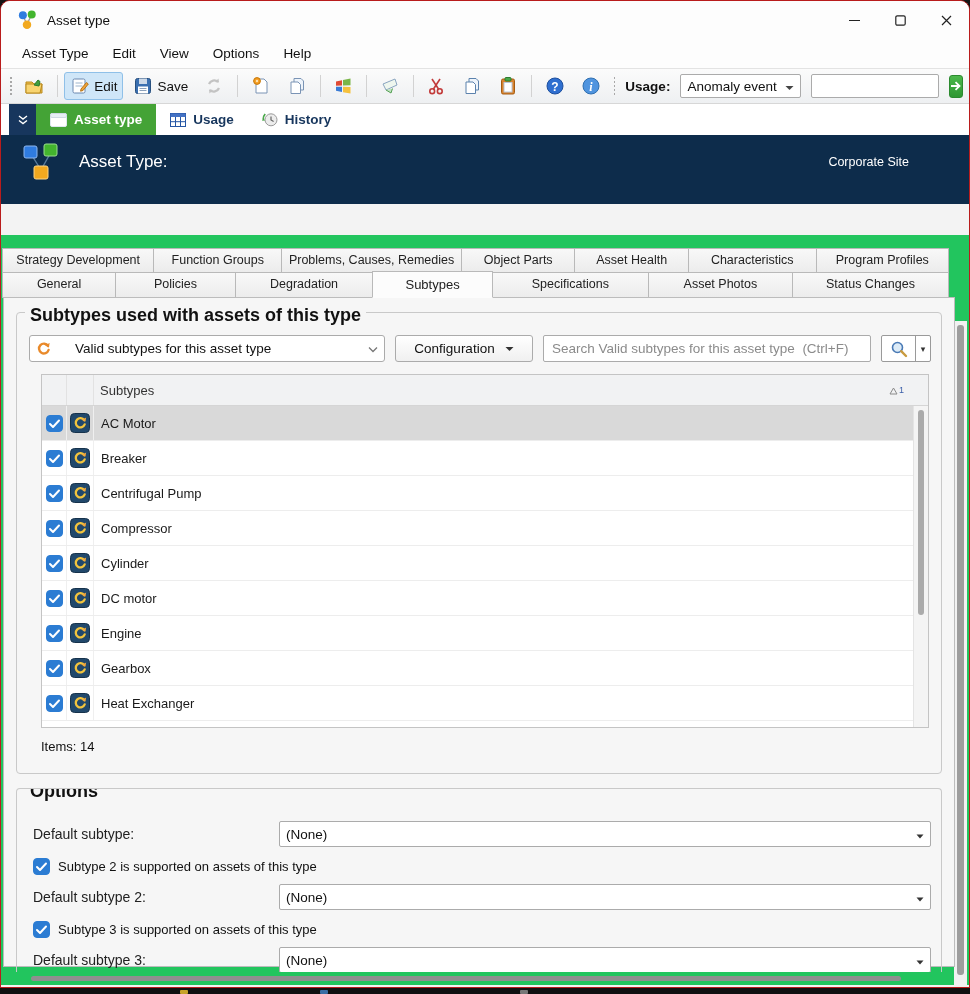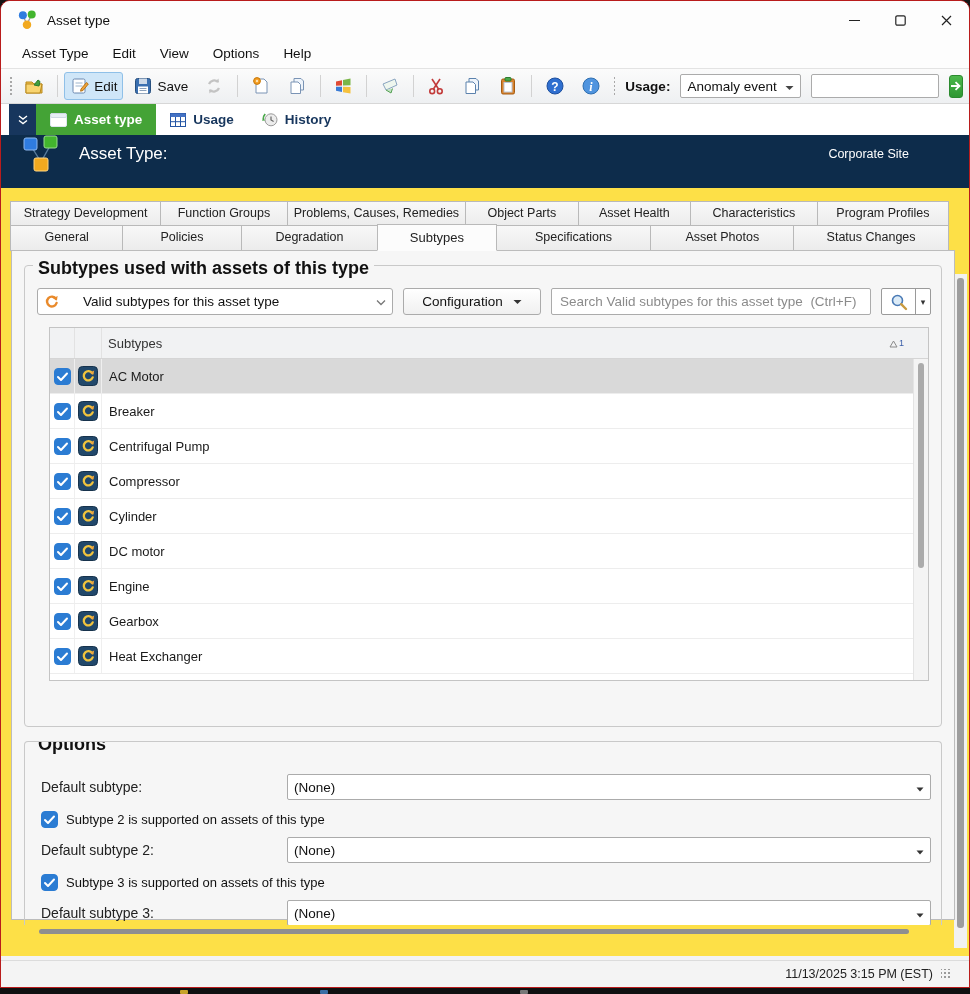--- a/index.html
+++ b/index.html
@@ -37,25 +37,25 @@
   .combo .caret { margin-left:auto; color:#444; }
   .open-combo { width:218px; }
   .open-input { width:128px; height:24px; background:#fff; border:1px solid #ababab; border-radius:2px; margin-left:6px; }
   .go-btn { width:23px; height:23px; margin-left:6px; background:linear-gradient(#4cb74c,#2f9733); border:1px solid #2b8a2f; border-radius:3px; display:flex; align-items:center; justify-content:center; color:#fff; font-size:14px; font-weight:700; }
   
   .viewtabs { height:31px; background:#ffffff; display:flex; align-items:stretch; padding-left:8px; flex:0 0 auto; }
   .chevron-box { width:27px; background:#17365d; color:#fff; display:flex; align-items:center; justify-content:center; font-size:12px; }
   .vtab { display:flex; align-items:center; gap:7px; padding:0 14px; font-weight:700; font-size:13.5px; color:#17365d; }
   .vtab.active { background:#44a336; color:#fff; }
   
-  .headerband { height:53px; background:#0d2c4b; display:flex; align-items:center; padding:0 60px 16px 20px; flex:0 0 auto; }
+  .headerband { height:69px; background:#0d2c4b; display:flex; align-items:center; padding:0 60px 16px 20px; flex:0 0 auto; }
   .headerband .htitle { color:#fff; font-size:17px; margin-left:18px; }
   .headerband .hsite { color:#fff; font-size:12.5px; margin-left:auto; }
   
-  .content { flex:1 1 auto; background:#fde047; position:relative; padding:14px 18px 0 8px; }
+  .content { flex:1 1 auto; background:#22c55e; position:relative; padding:14px 18px 0 0;margin-top:31px; }
   .tab-row { display:flex; padding:0 2px; }
   .ptab { flex-basis:0; border:1px solid #b9b9b9; margin-left:-1px; margin-top:-1px; background:linear-gradient(#f8f8f8,#ececec); text-align:center; font-size:12.5px; color:#222; padding:4px 4px 5px; white-space:nowrap; overflow:hidden; }
   .ptab.active { background:#fcfcfc; border-bottom-color:#fcfcfc; position:relative; z-index:3; padding-top:5px; margin-top:-2px; font-size:13px; }
   .panel { position:relative; margin-top:0; border:1px solid #bcbcbc; background:#f6f6f6; height:670px; margin-left:2px; margin-right:-4px; padding:0 12px; z-index:1; top:-1px; }
   
   .groupbox { position:relative; border:1px solid #c9c9c9; border-radius:4px; margin-top:14px; padding:22px 10px 8px 12px; }
   .groupbox > .gb-title { position:absolute; top:-8px; left:8px; background:#f6f6f6; padding:0 5px; font-weight:700; font-size:18px; color:#111; }
   
   .filter-row { display:flex; align-items:center; gap:10px; }
   .view-selector { width:356px; height:27px; border-radius:3px; gap:24px; }
@@ -519,20 +519,21 @@
     </div>
     <span class="td-label">Heat Exchanger</span>
   </div>
             </div>
           <div class="row-sliver"></div>
           <div class="tbl-vscroll">
               <div class="thumb"></div>
             </div>
         </div>
 
+        <div class="items-count">Items: 14</div>
       </div>
 
       <div class="groupbox" style="height:184px; overflow:hidden; border-bottom:none; border-radius:4px 4px 0 0; padding-top:14px;">
         <span class="gb-title">Options</span>
 
         <div class="opt-row first">
           <span class="opt-label">Default subtype:</span>
           <div class="combo opt-combo">
             <span>(None)</span>
             <span class="caret"><svg width="8" height="5" viewBox="0 0 8 5">

